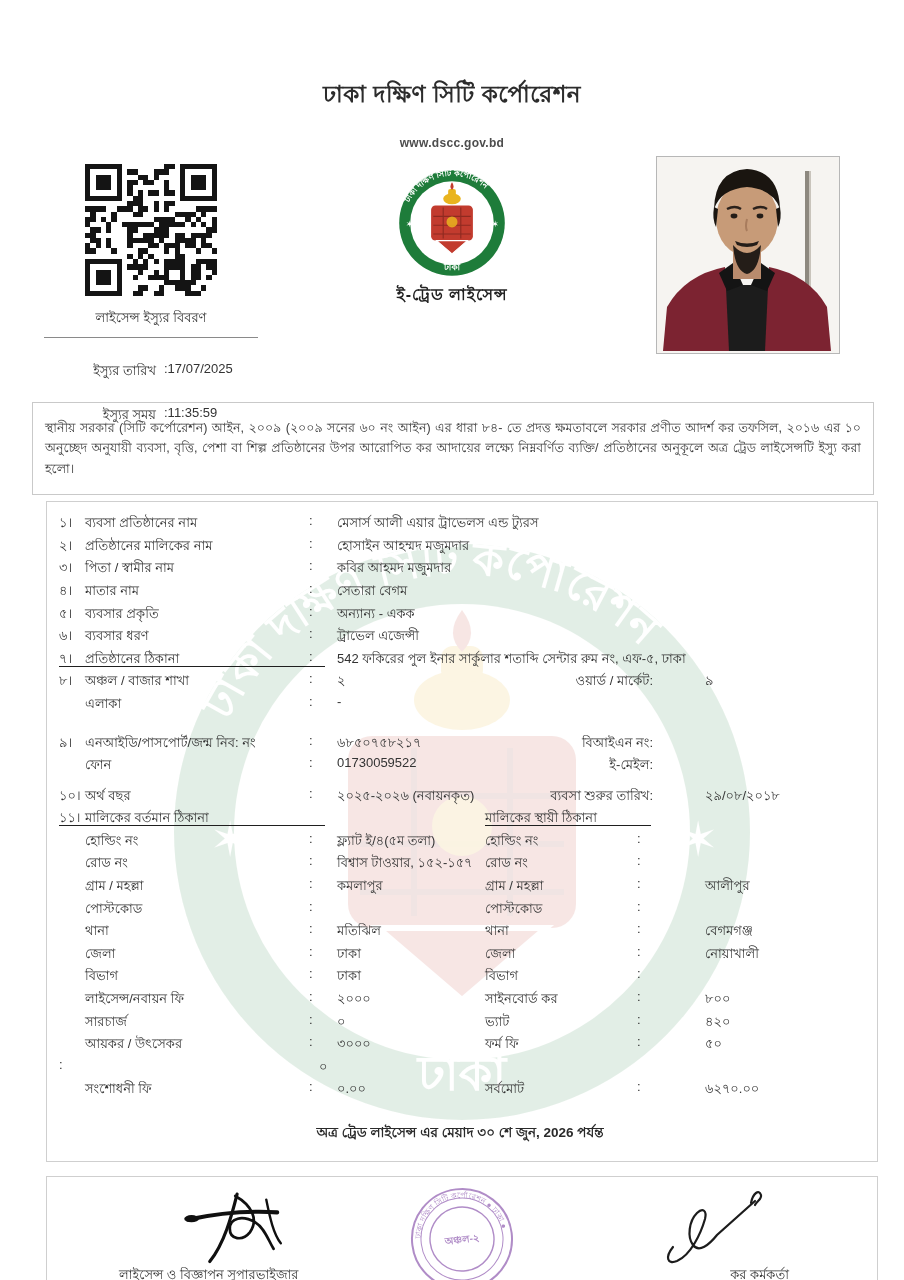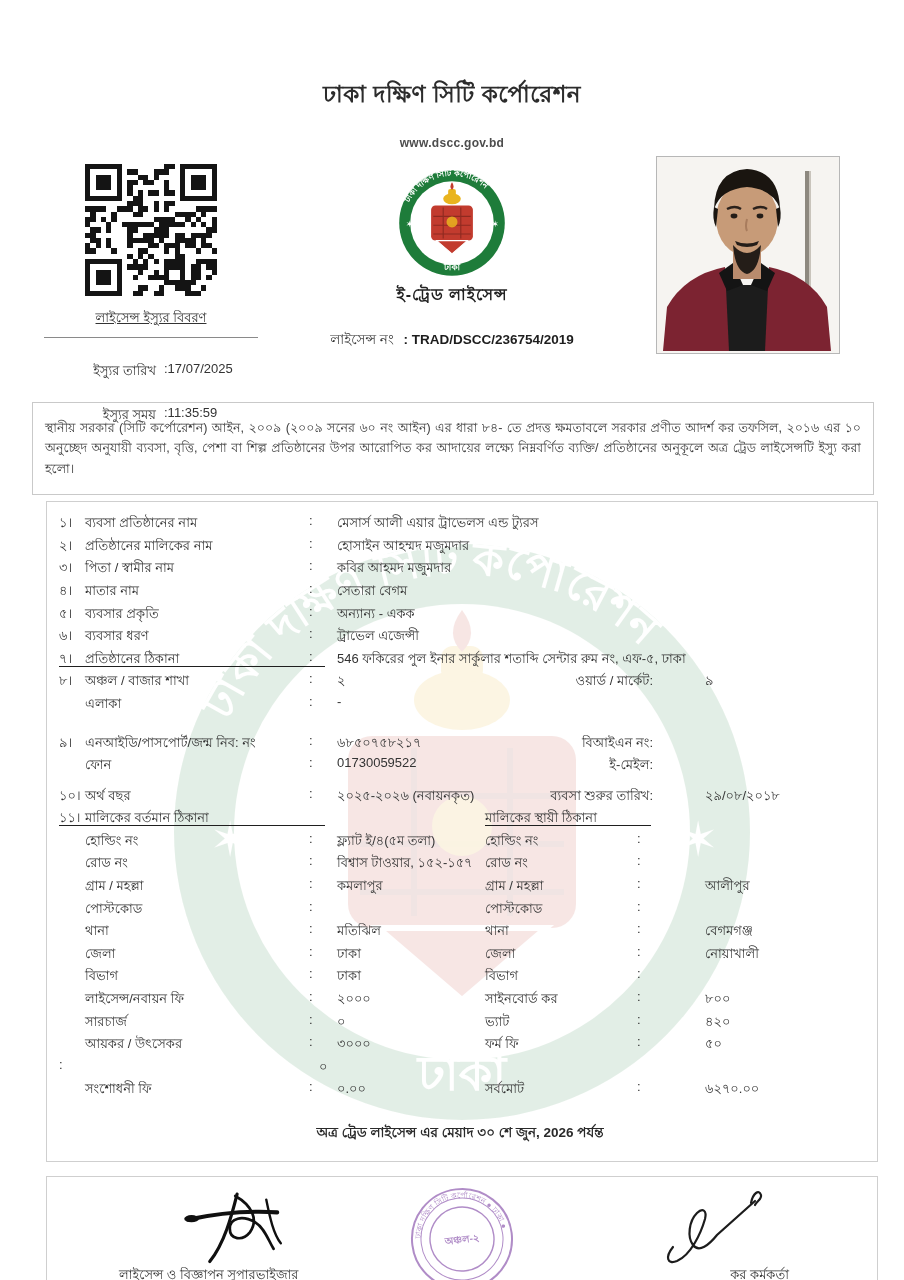--- a/index.html
+++ b/index.html
@@ -7,21 +7,21 @@
     width:904px;height:1280px;background:#ffffff;position:relative;overflow:hidden;
     font-family:"Liberation Sans","DejaVu Sans",sans-serif;color:#333;
   }
   
   .org-title{margin-top:76px;text-align:center;font-size:23px;font-weight:bold;color:#2c2c2c;letter-spacing:.5px;}
   .website{margin-top:21px;text-align:center;font-size:12px;font-weight:bold;color:#4d4d4d;letter-spacing:.3px;}
   
   .top-row{position:relative;height:222px;margin-top:14px;}
   .qr-panel{position:absolute;left:44px;top:0;width:214px;}
   .qr-box{width:132px;height:132px;margin:0 auto;display:block;}
-  .qr-caption{margin-top:12px;text-align:center;font-size:13px;color:#333;padding-bottom:8px;border-bottom:1px solid #8a8a8a;text-decoration:underline;}
+  .qr-caption{margin-top:12px;text-align:center;font-size:13px;color:#333;padding-bottom:8px;border-bottom:1px solid #8a8a8a;}
   .issue-row{display:flex;margin-top:23px;font-size:13px;color:#333;}
   .issue-row .ilabel{width:112px;text-align:right;}
   .issue-row .ivalue{margin-left:8px;}
   .center-panel{position:absolute;left:50%;top:4px;transform:translateX(-50%);width:380px;text-align:center;}
   .logo-sm{width:110px;height:110px;}
   .etrade-title{margin-top:0;font-size:16px;font-weight:bold;color:#222;letter-spacing:1px;}
   .license-line{margin-top:20px;font-size:13.5px;color:#333;}
   .license-line .lv{font-weight:bold;color:#1d1d1d;margin-left:6px;}
   .photo-frame{position:absolute;right:64px;top:-8px;width:182px;height:196px;border:1px solid #b7b7b7;background:#f6f4f1;}
   .photo-frame svg{display:block;}
@@ -311,24 +311,20 @@
       <span class="ilabel">ইস্যুর সময়</span>
       <span class="ivalue">:11:35:59</span>
     </div>
   </div>
 
   <div class="center-panel">
     <svg class="logo-sm">
         <use href="#dscc-logo"></use>
       </svg>
     <div class="etrade-title">ই-ট্রেড লাইসেন্স</div>
-    <div class="license-line">
-      <span>লাইসেন্স নং</span>
-      <span class="lv">: TRAD/DSCC/236754/2019</span>
-    </div>
   </div>
 
   <div class="photo-frame">
     <svg width="180" height="194" viewBox="0 0 180 194">
       <rect x="0" y="0" width="180" height="194" fill="#f6f4f1"></rect>
       <rect x="148" y="14" width="4" height="128" fill="#8d887f"></rect>
       <rect x="152" y="14" width="2" height="128" fill="#c9c4bc"></rect>
       <rect x="40" y="128" width="100" height="66" rx="8" fill="#1c1c1c"></rect>
       <path d="M6,194 L10,150 Q28,118 68,110 L72,194 Z" fill="#7c2331"></path>
       <path d="M174,194 L170,150 Q152,118 112,110 L108,194 Z" fill="#7c2331"></path>
@@ -404,21 +400,21 @@
         </div>
         <div class="col cell">:</div>
         <div class="val cell wide">ট্রাভেল এজেন্সী</div>
       </div>
       <div class="frow">
         <div class="lbl cell ul">
           <div class="num">৭।</div>
           <div class="">প্রতিষ্ঠানের ঠিকানা</div>
         </div>
         <div class="col cell">:</div>
-        <div class="val cell wide">546 ফকিরের পুল ইনার সার্কুলার শতাব্দি সেন্টার রুম নং, এফ-৫, ঢাকা</div>
+        <div class="val cell wide">542 ফকিরের পুল ইনার সার্কুলার শতাব্দি সেন্টার রুম নং, এফ-৫, ঢাকা</div>
       </div>
       <div class="frow">
         <div class="lbl cell">
           <div class="num">৮।</div>
           <div class="">অঞ্চল / বাজার শাখা</div>
         </div>
         <div class="col cell">:</div>
         <div class="val cell">২</div>
         <div class="rlbl cell rar">ওয়ার্ড / মার্কেট:</div>
         <div class="rval cell">৯</div>

